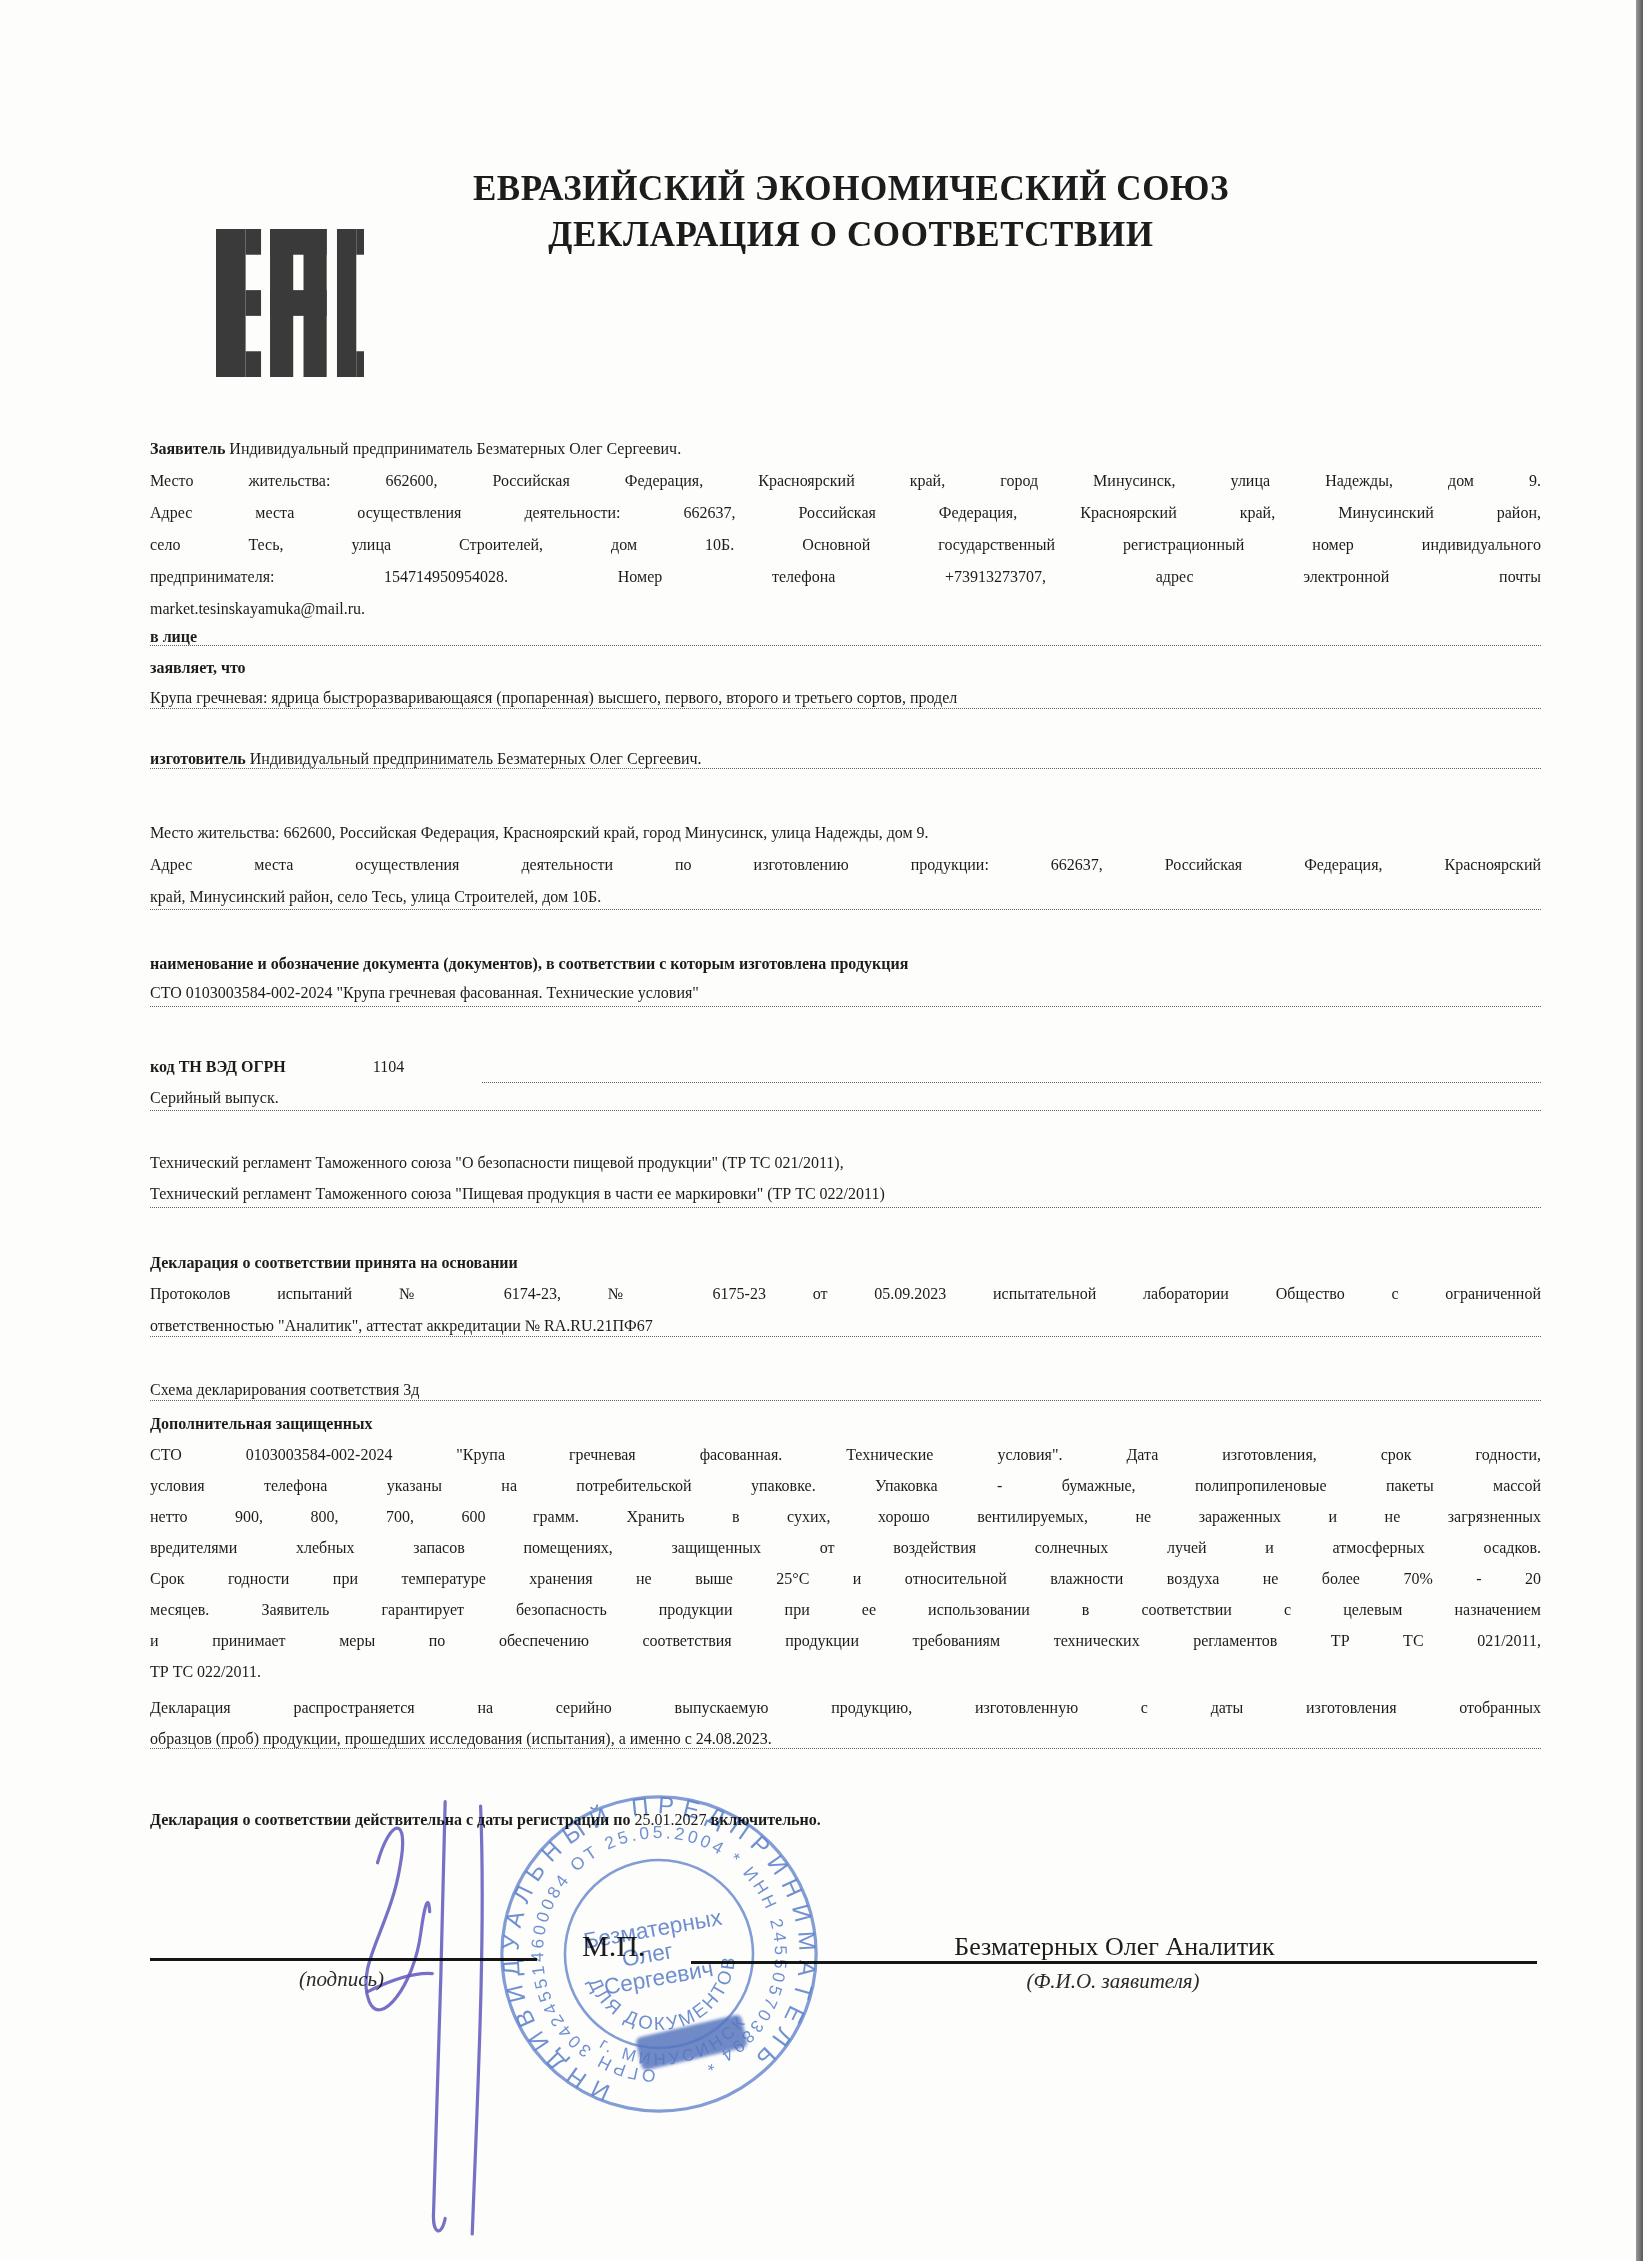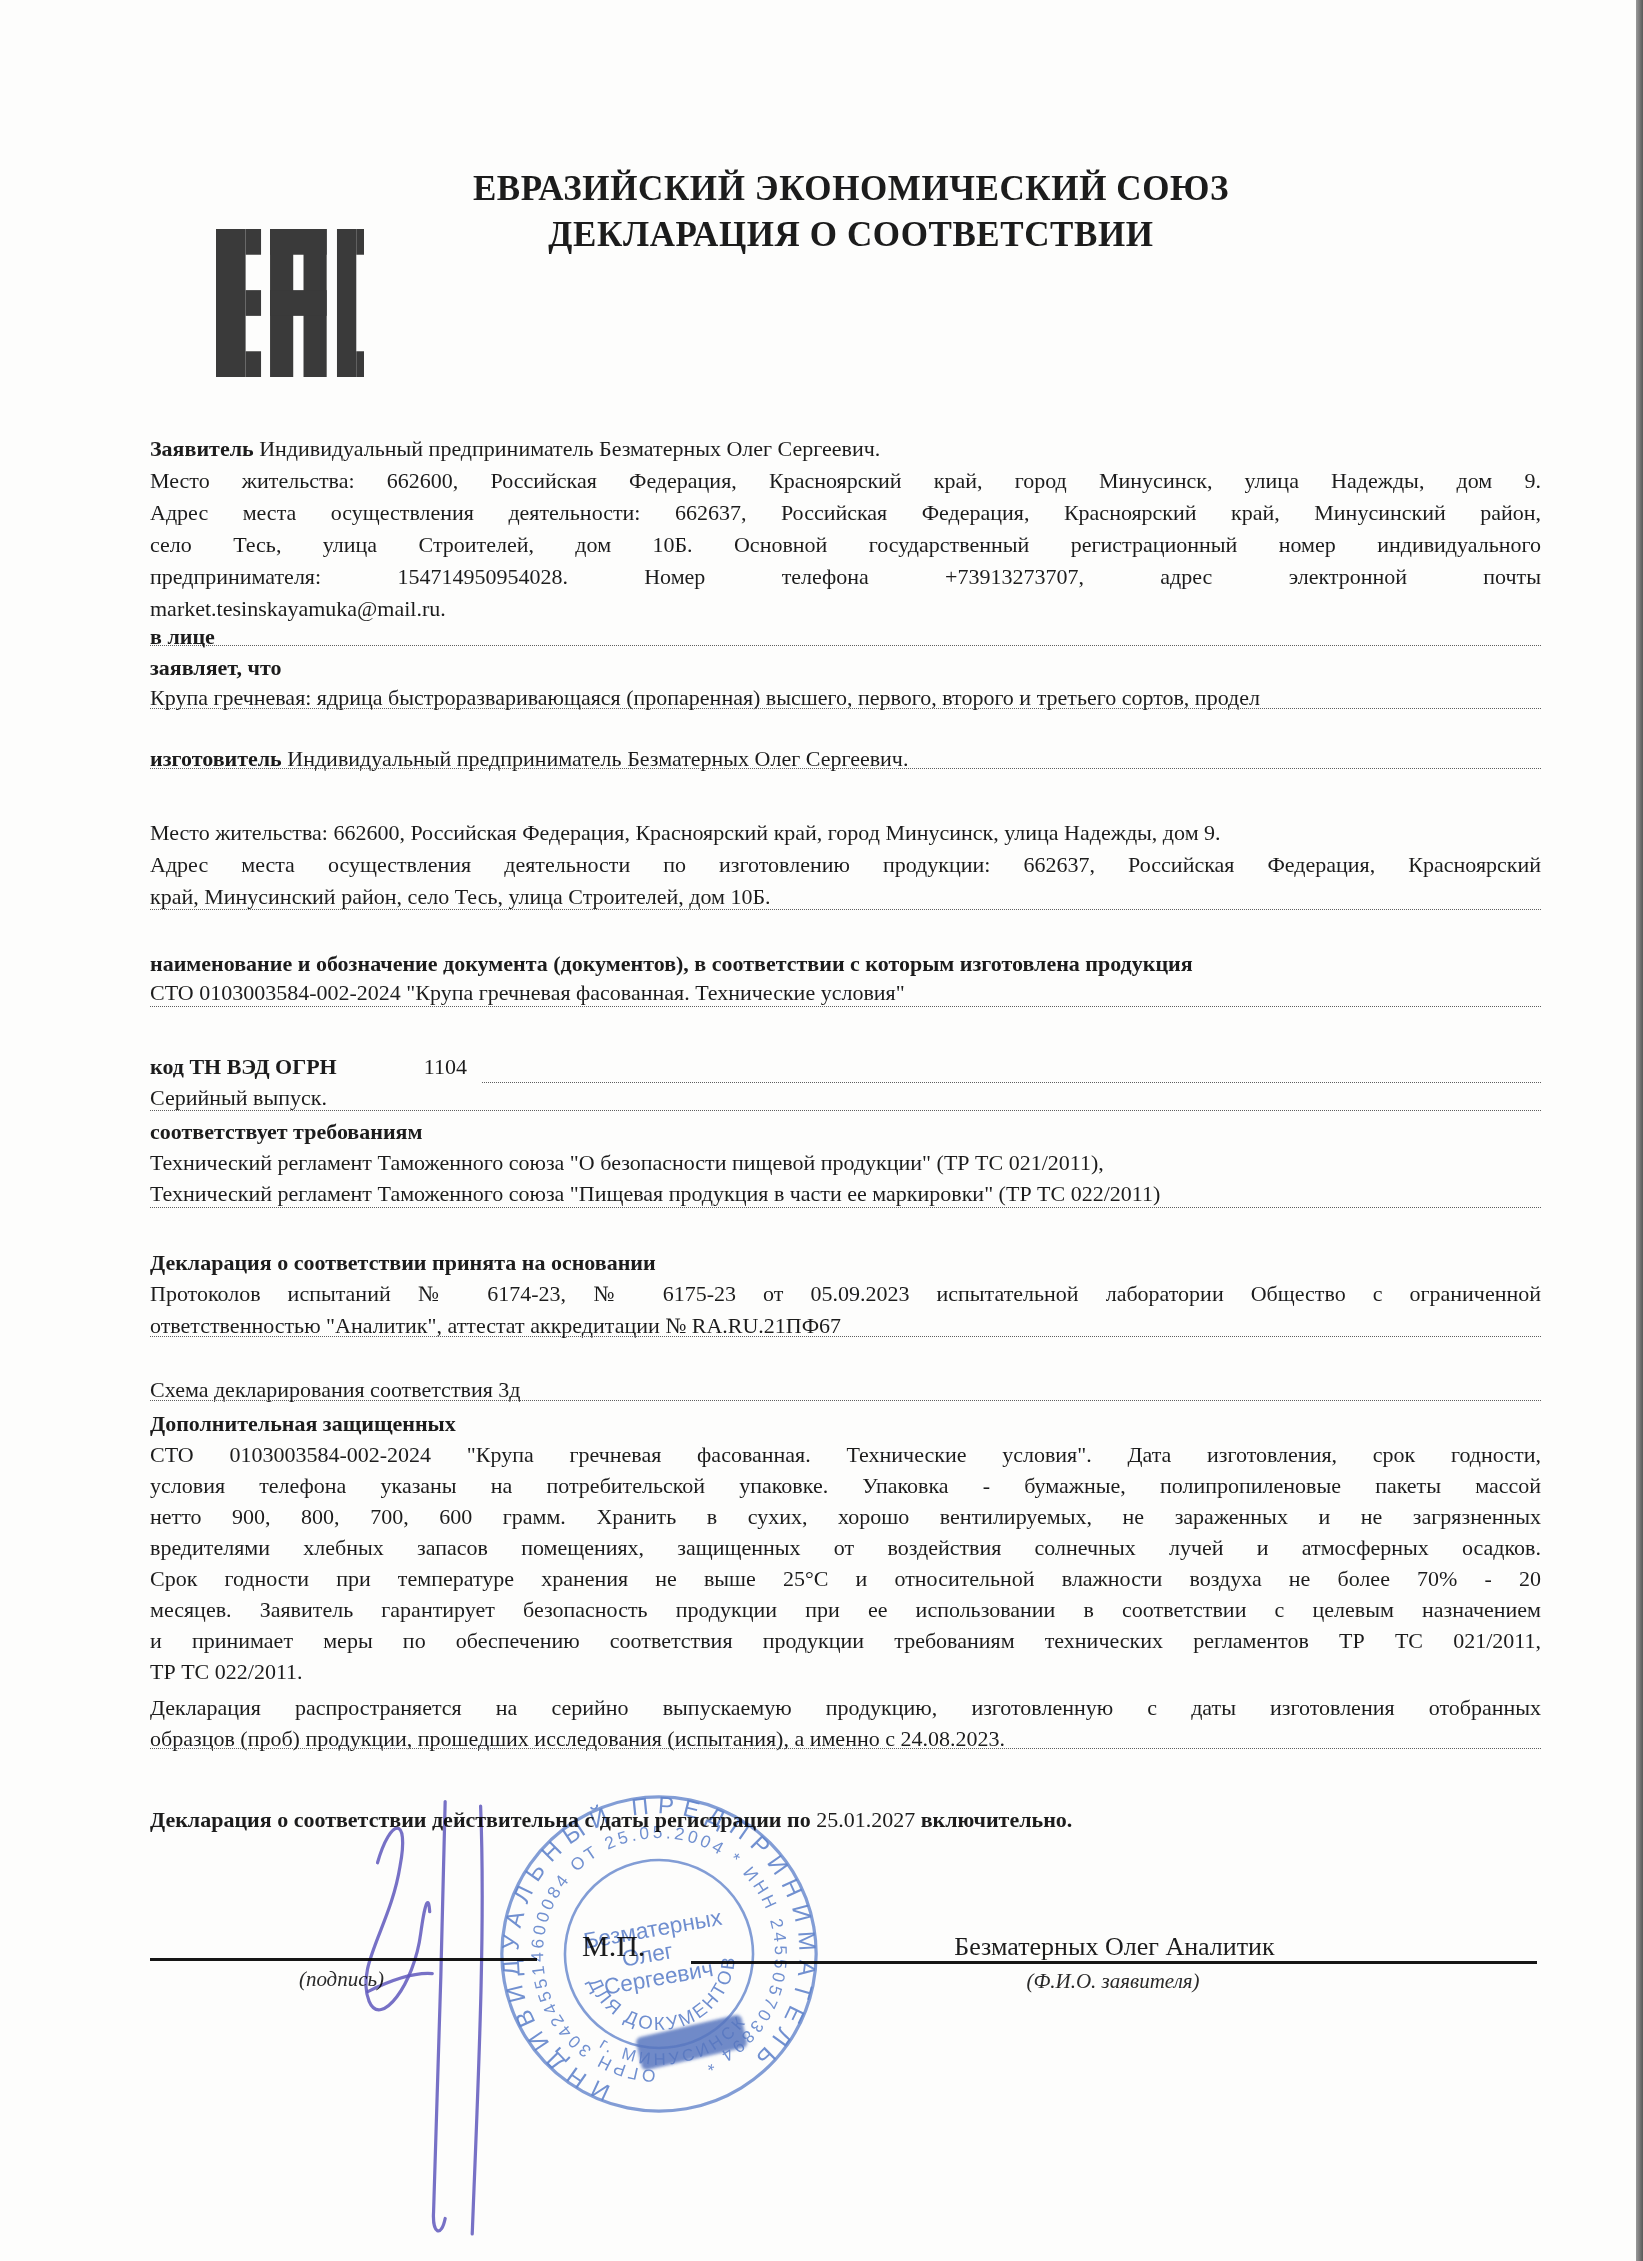--- a/index.html
+++ b/index.html
@@ -1,20 +1,20 @@
 <!DOCTYPE html>
 <html style="font-size:10.3px"><head>
 <meta charset="utf-8">
 <style>
   html,body{margin:0;padding:0;background:#e8e8e8;}
   #page{position:relative;width:1644px;height:2261px;background:#fdfdfc;overflow:hidden;
         font-family:"Liberation Serif","DejaVu Serif",serif;color:#1c1c1c;}
   .abs{position:absolute;}
   .col{left:150px;width:1391px;}
-  .ln{font-size:22px;line-height:32px;white-space:normal;}
+  .ln{font-size:16px;line-height:32px;white-space:normal;}
   .j{text-align:justify;text-align-last:justify;}
   .b{font-weight:bold;}
   .title{font-weight:bold;font-size:35px;line-height:46px;text-align:center;letter-spacing:0.6px;}
   .dot{border-top:1.6px dotted #5e5e5e;height:0;}
   .cap{font-size:21px;color:#2a2a2a;font-style:italic;}
   .sigline{background:#161616;height:3.2px;}
   .edge{position:absolute;top:0;right:0;width:7.7px;height:2261px;
         background:linear-gradient(to right,#9a9a9a,#4f4f4f);}
   .mp{font-weight:normal;font-size:30px;}
   svg text{font-family:"Liberation Sans","DejaVu Sans",sans-serif;}
@@ -77,21 +77,20 @@
 
   <div class="abs col ln b" style="top:948px;">наименование и обозначение документа (документов), в соответствии с которым изготовлена продукция</div>
   <div class="abs col ln" style="top:977px;">СТО 0103003584-002-2024 "Крупа гречневая фасованная. Технические условия"</div>
   <div class="abs col dot" style="top:1006px;"></div>
 
   <div class="abs col ln" style="top:1051px;"><b class="b">код ТН ВЭД ОГРН</b><span style="display:inline-block;width:87px;"></span><span>1104</span></div>
   <div class="abs dot" style="left:482px;top:1082px;width:1059px;"></div>
   <div class="abs col ln" style="top:1082px;">Серийный выпуск.</div>
   <div class="abs col dot" style="top:1110px;"></div>
 
-  <div class="abs col ln b" style="top:1116px;">соответствует требованиям</div>
   <div class="abs col ln" style="top:1147px;">Технический регламент Таможенного союза "О безопасности пищевой продукции" (ТР ТС 021/2011),</div>
   <div class="abs col ln" style="top:1178px;">Технический регламент Таможенного союза "Пищевая продукция в части ее маркировки" (ТР ТС 022/2011)</div>
   <div class="abs col dot" style="top:1207px;"></div>
 
   <div class="abs col ln b" style="top:1247px;">Декларация о соответствии принята на основании</div>
   <div class="abs col" style="top:1278px;">
     <div class="ln j">Протоколов испытаний № 6174-23, № 6175-23 от 05.09.2023 испытательной лаборатории Общество с ограниченной</div>
     <div class="ln">ответственностью "Аналитик", аттестат аккредитации № RA.RU.21ПФ67</div>
   </div>
   <div class="abs col dot" style="top:1336px;"></div>

